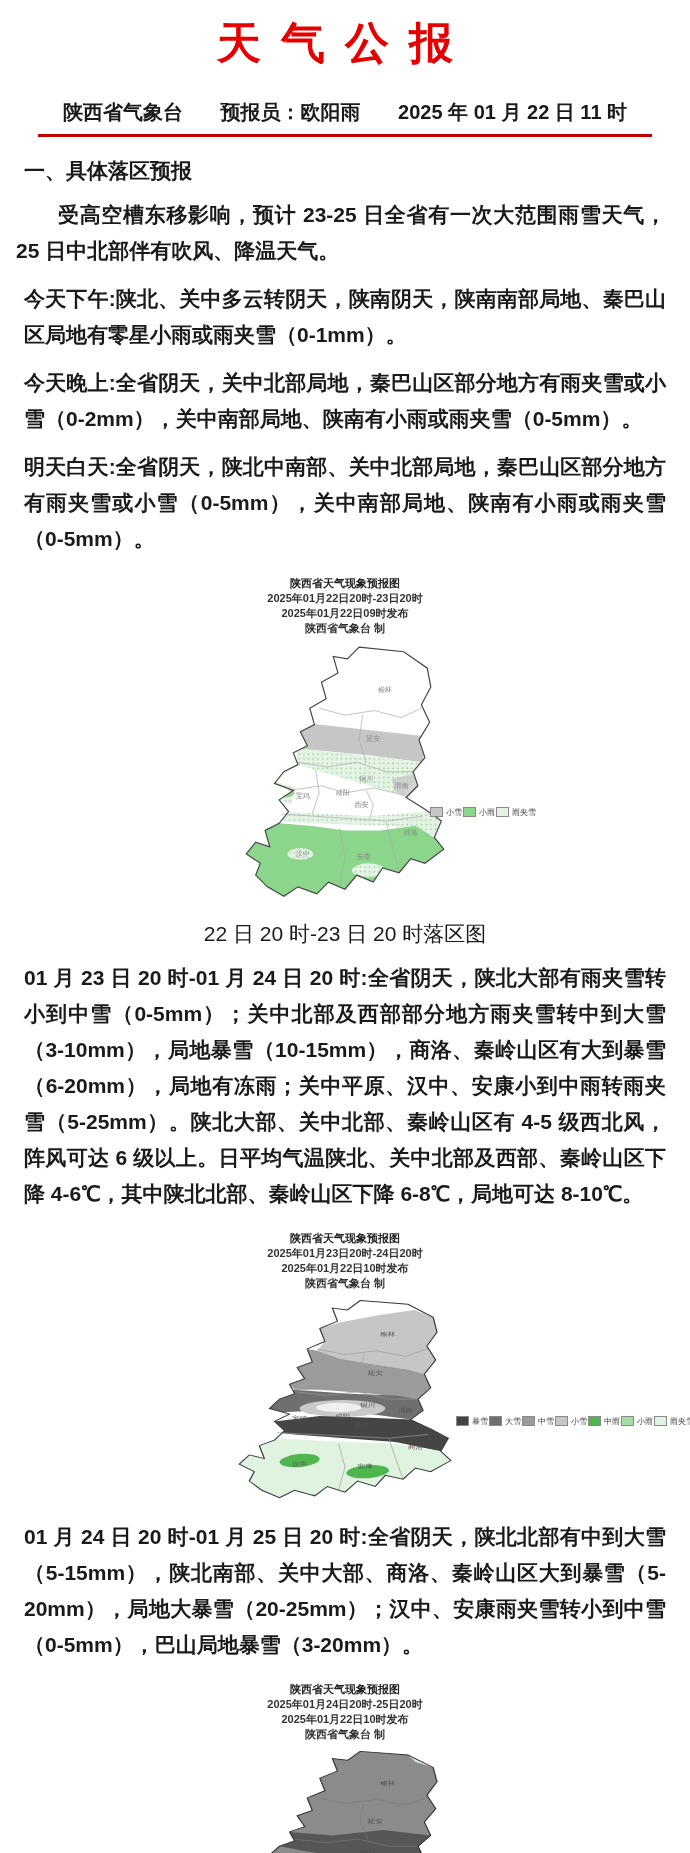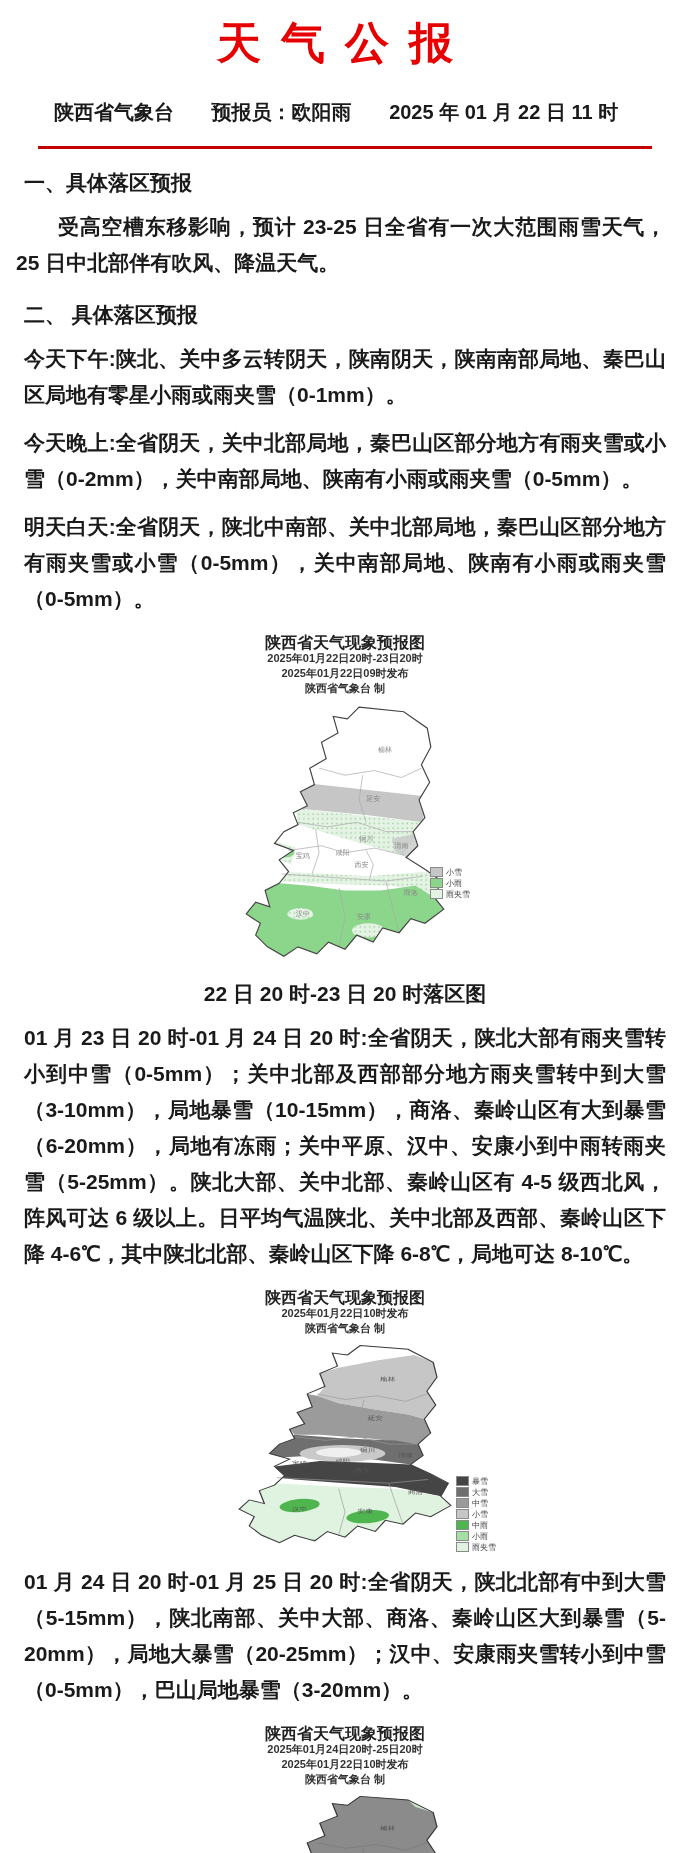--- a/index.html
+++ b/index.html
@@ -1,54 +1,53 @@
 <!DOCTYPE html>
 <html><head>
 <meta charset="utf-8">
 <style>
   html,body{margin:0;padding:0;background:#ffffff;}
   body{width:690px;font-family:"Liberation Sans",sans-serif;color:#1a1a1a;}
   .doc{width:690px;overflow:hidden;}
   .main-title{margin:14px 0 12px 0;text-align:center;font-size:44px;font-weight:900;letter-spacing:20px;}
-  .meta-line{margin:26px 38px 0 38px;padding:0 0 20px 0;border-bottom:3px solid #c40000;
-    font-size:20px;font-weight:700;white-space:nowrap;}
+  .meta-line{margin:26px 38px 0 38px;padding:0 0 8px 0;border-bottom:3px solid #c40000;
+    text-align:center;font-size:20px;font-weight:700;white-space:nowrap;}
   .meta-line span{margin:0 16px;}
   .sec-head{margin:20px 24px 0 24px;font-size:21px;font-weight:800;}
   .para{margin:12px 24px 0 24px;font-size:21px;line-height:36px;text-align:justify;font-weight:600;}
   .para .lead{font-weight:800;}
   .indent{text-indent:2em;margin-left:16px;}
   .figure{position:relative;margin-top:18px;text-align:center;}
   .fig-head{font-weight:700;}
-  .fig-t1{font-size:16px;line-height:16px;color:#222;font-weight:800;}
+  .fig-t1{font-size:11px;line-height:16px;color:#222;font-weight:800;}
   .fig-t2{font-size:11px;line-height:15px;color:#333;font-weight:600;}
   .map-svg{display:block;margin:4px auto 0 auto;}
-  .legend{position:absolute;display:flex;flex-direction:column;gap:1px;text-align:left;}
+  .legend{position:absolute;display:flex;gap:1px;text-align:left;align-items:flex-end;}
   .leg-item{display:flex;align-items:center;gap:3px;}
   .leg-swatch{width:11px;height:8px;border:1px solid #8a8a8a;flex:0 0 auto;}
   .leg-label{font-size:8px;line-height:9px;color:#444;white-space:nowrap;}
-  .fig-cap{margin-top:12px;font-size:21px;font-weight:700;}
+  .fig-cap{margin-top:12px;font-size:21px;font-weight:400;}
   .prov-label{font-size:6px;}
 </style>
 </head>
 <body>
 
 <div class="doc">
 
   <div class="main-title" style="color:#e60000">天气公报</div>
 
   <div class="meta-line">
     <span>陕西省气象台</span>
     <span>预报员：欧阳雨</span>
     <span>2025 年 01 月 22 日 11 时</span>
   </div>
 
   <div class="sec-head">一、具体落区预报</div>
   <p class="para indent">受高空槽东移影响，预计 23-25 日全省有一次大范围雨雪天气，25 日中北部伴有吹风、降温天气。</p>
 
-  <div class="sec-head">二、 具体落区预报</div>
 
   <p class="para">
     <span class="lead">今天下午:</span><span>陕北、关中多云转阴天，陕南阴天，陕南南部局地、秦巴山区局地有零星小雨或雨夹雪（0-1mm）。</span>
   </p>
   <p class="para">
     <span class="lead">今天晚上:</span><span>全省阴天，关中北部局地，秦巴山区部分地方有雨夹雪或小雪（0-2mm），关中南部局地、陕南有小雨或雨夹雪（0-5mm）。</span>
   </p>
   <p class="para">
     <span class="lead">明天白天:</span><span>全省阴天，陕北中南部、关中北部局地，秦巴山区部分地方有雨夹雪或小雪（0-5mm），关中南部局地、陕南有小雨或雨夹雪（0-5mm）。</span>
   </p>
@@ -124,20 +123,21 @@
     <div class="fig-cap">22 日 20 时-23 日 20 时落区图</div>
   </div>
 
   <p class="para">
     <span class="lead">01 月 23 日 20 时-01 月 24 日 20 时:</span><span>全省阴天，陕北大部有雨夹雪转小到中雪（0-5mm）；关中北部及西部部分地方雨夹雪转中到大雪（3-10mm），局地暴雪（10-15mm），商洛、秦岭山区有大到暴雪（6-20mm），局地有冻雨；关中平原、汉中、安康小到中雨转雨夹雪（5-25mm）。陕北大部、关中北部、秦岭山区有 4-5 级西北风，阵风可达 6 级以上。日平均气温陕北、关中北部及西部、秦岭山区下降 4-6℃，其中陕北北部、秦岭山区下降 6-8℃，局地可达 8-10℃。</span>
   </p>
 
   <div class="figure">
     <div class="fig-head">
       <div class="fig-t1">陕西省天气现象预报图</div>
+      <div class="fig-t2">2025年01月23日20时-24日20时</div>
       <div class="fig-t2">2025年01月22日10时发布</div>
       <div class="fig-t2">陕西省气象台  制</div>
     </div>
     <svg class="map-svg" width="252" height="212" viewBox="0 0 200 228" preserveAspectRatio="none">
       <defs>
         <clipPath id="clip2">
             <path d="M112,6 L150,10 L170,24 L173,40 L165,55 L172,70 L163,85 L168,100 L158,112 L162,124 L152,134 L168,144 L182,154 L176,168 L184,178 L168,190 L156,186 L146,198 L132,194 L124,206 L110,200 L100,212 L86,206 L76,216 L60,210 L48,218 L34,210 L24,200 L28,190 L16,182 L24,172 L36,176 L32,162 L44,156 L52,146 L44,136 L56,128 L40,122 L48,112 L60,106 L56,96 L68,90 L62,78 L74,72 L70,58 L84,50 L80,36 L94,28 L90,14 L102,16 Z"></path>
           </clipPath>
       </defs>
       <g clip-path="url(#clip2)">

